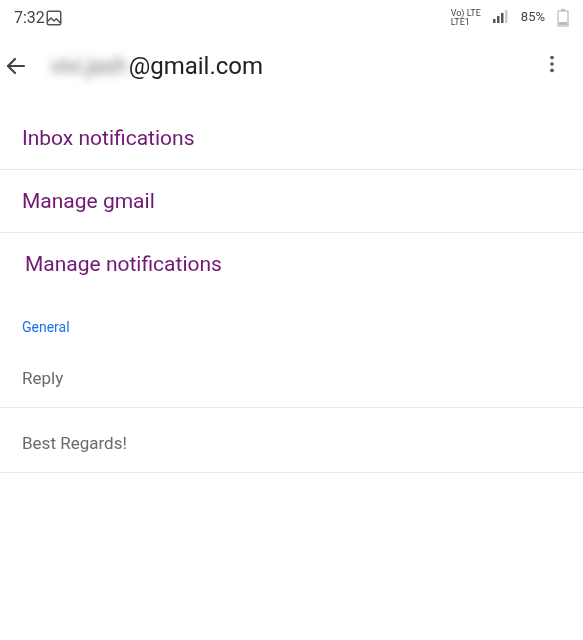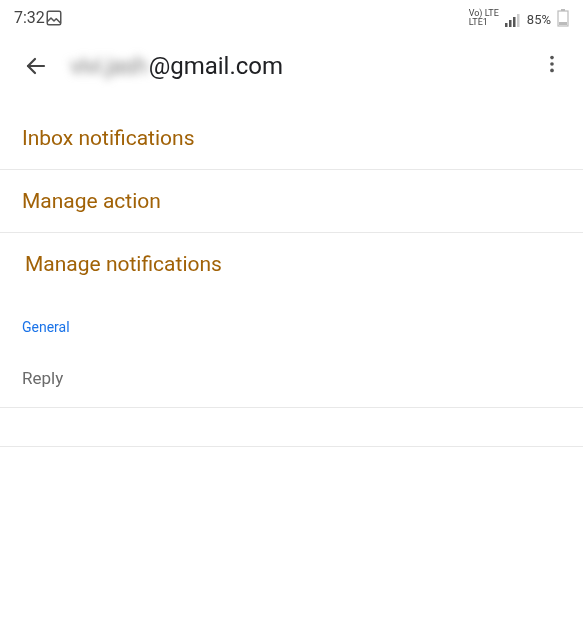--- a/index.html
+++ b/index.html
@@ -13,38 +13,38 @@
     }
     .status-bar {
       display: flex;
       justify-content: space-between;
       align-items: center;
       padding: 8px 14px 4px 14px;
       font-size: 16px;
       color: #444;
     }
     .status-left { display: flex; align-items: center; }
-    .status-right { display: flex; align-items: flex-end; gap: 6px; font-size: 13px; }
+    .status-right { display: flex; align-items: flex-start; gap: 12px; font-size: 13px; }
     .status-icon svg { display: block; }
     .net-label { font-size: 9px; line-height: 9px; text-align: left; }
     .header {
       display: flex;
       align-items: center;
-      padding: 18px 16px 24px 24px;
+      padding: 18px 16px 24px 4px;
     }
     .back-btn { margin-right: 22px; color: #444; display: flex; align-items: center; }
     .email-title { font-size: 24px; color: #202124; flex: 1; display: flex; align-items: baseline; }
     .email-blur { filter: blur(4px); color: #888; letter-spacing: -1px; margin-right: 2px; }
     .more-btn { color: #444; padding: 4px; }
     .item {
       padding: 19px 22px;
       border-bottom: 1px solid #e8e8e8;
     }
     .item.noborder { border-bottom: none; padding-left: 25px; }
-    .item-title { font-size: 21px; color: #a16207; }
+    .item-title { font-size: 21px; color: #701a75; }
     .item-sub { font-size: 17px; color: #6b6b6b; margin-top: 6px; }
     .section-header {
       padding: 24px 22px 8px 22px;
       font-size: 14px;
       color: #1a73e8;
     }
   </style>
 </head>
 <body>
 
@@ -100,27 +100,28 @@
         <circle cx="12" cy="19" r="2"></circle>
       </svg>
   </div>
 </div>
 
 <div class="item">
   <div class="item-title">Inbox notifications</div>
 </div>
 
 <div class="item">
-  <div class="item-title">Manage action</div>
+  <div class="item-title">Manage gmail</div>
 </div>
 
 <div class="item noborder">
   <div class="item-title">Manage notifications</div>
 </div>
 
 <div class="section-header">General</div>
 
 <div class="item">
   <div class="item-sub">Reply</div>
 </div>
 
 <div class="item">
+  <div class="item-sub">Best Regards!</div>
 </div>
 
 </body></html>

